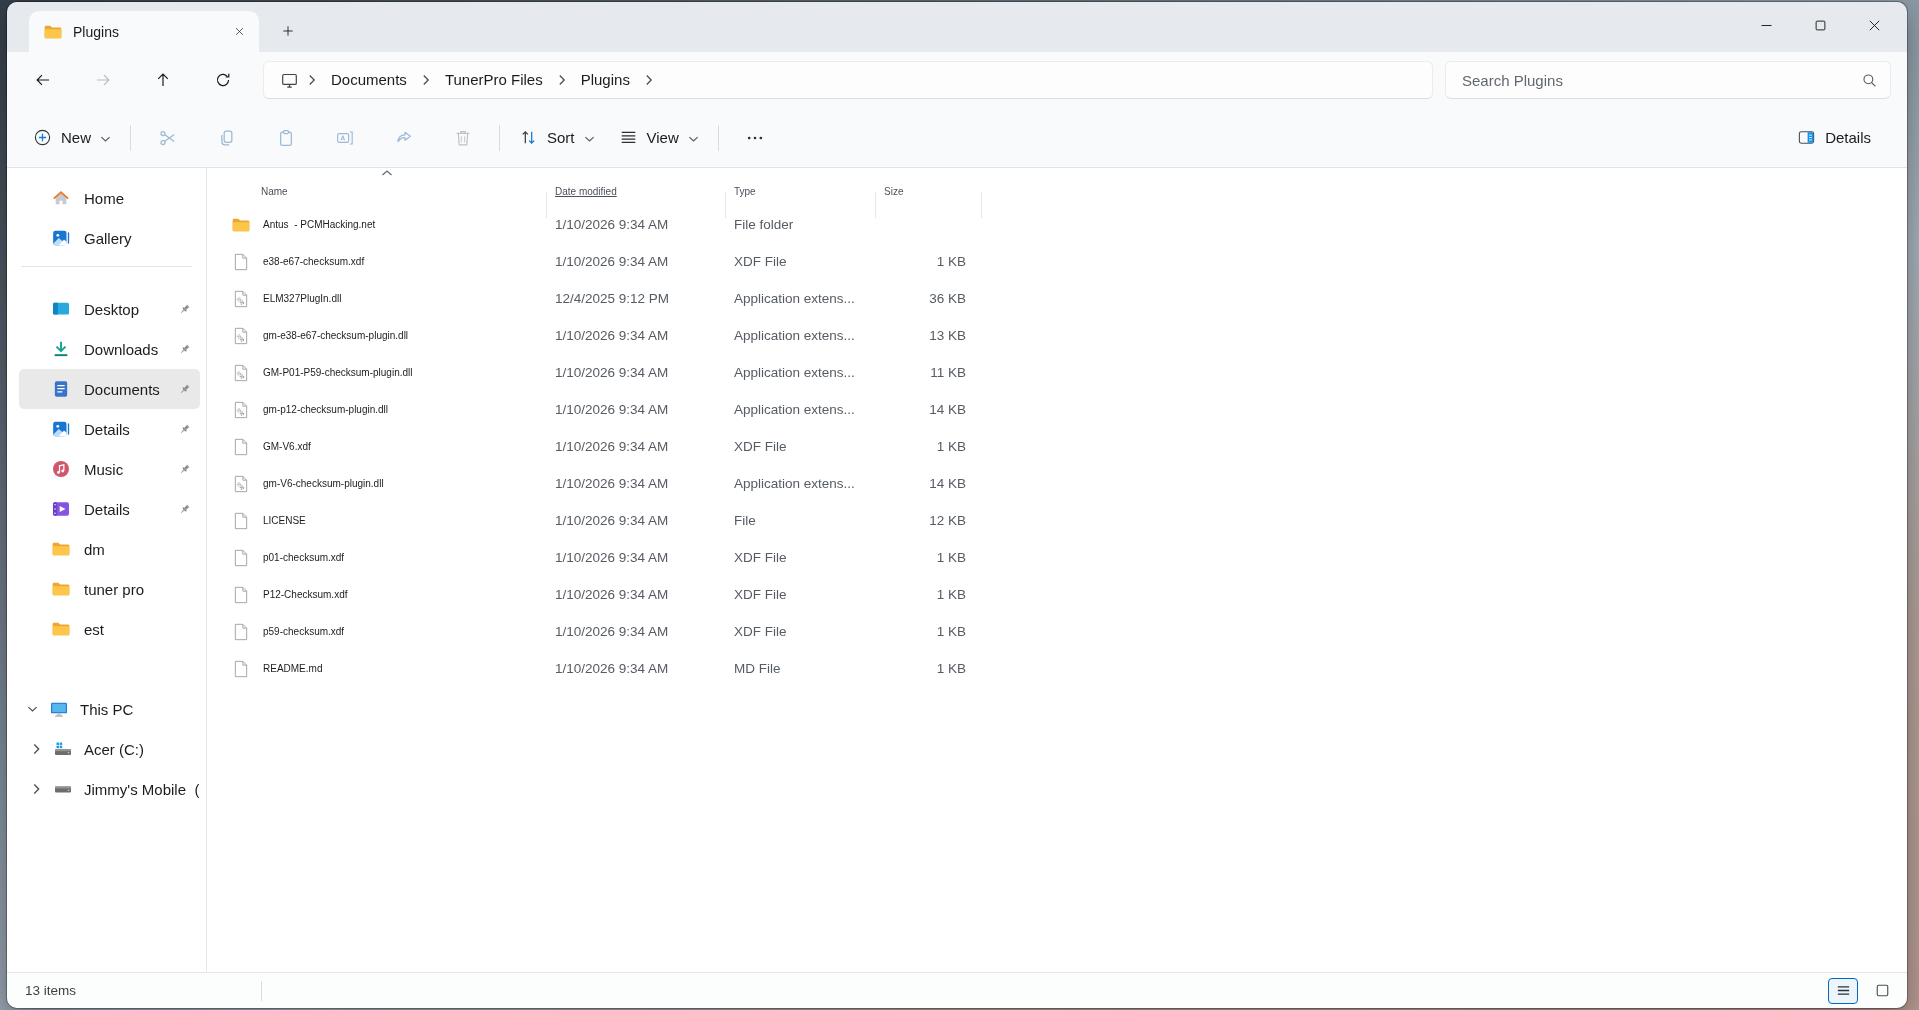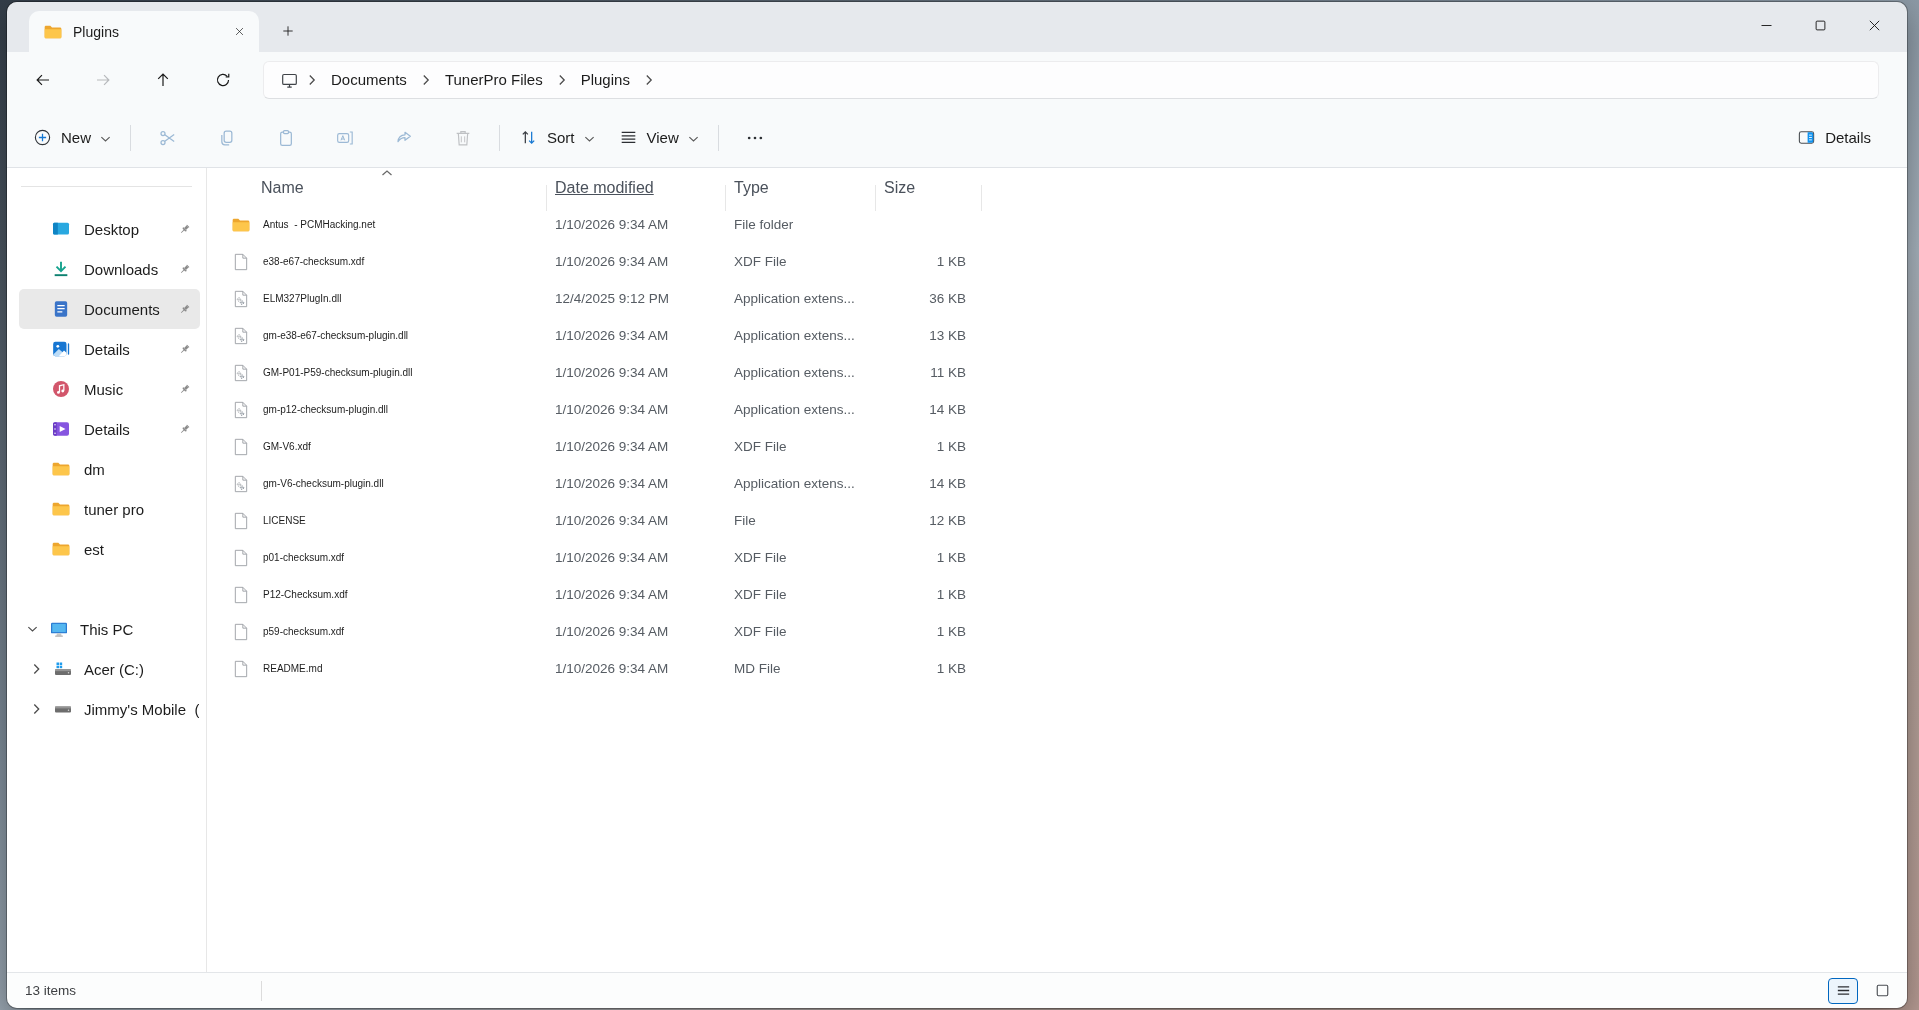--- a/index.html
+++ b/index.html
@@ -64,21 +64,21 @@
   .side-divider{ height:1px; background:#e4e4e4; margin:8px 14px 22px 14px; }
   .tree-gap{ height:40px; }
   .tree-item{ height:40px; display:flex; align-items:center; gap:11px; padding-left:20px; font-size:15px; color:#1c1c1c; }
   .tree-item.lv1{ padding-left:24px; }
   .tree-item .expander{ width:11px; height:12px; flex:none; display:block; color:#4c4c4c; }
   .tree-item .si{ width:20px; height:20px; flex:none; display:block; }
   .tree-item .slabel{ white-space:pre; overflow:hidden; }
 
   .content{ flex:1; display:flex; flex-direction:column; overflow:hidden; }
   .cols{ display:flex; height:38px; align-items:flex-end; margin-left:8px; position:relative; flex:none; }
-  .hcell{ font-size:16px; color:#4a515b; padding:0 0 9px 8px; position:relative; }
+  .hcell{ font-size:10px; color:#4a515b; padding:0 0 9px 8px; position:relative; }
   .hcell::after{ content:""; position:absolute; right:0; top:6px; height:26px; width:1px; background:#e7e7e7; }
   .hcell.c0{ padding-left:46px; }
   .sort-chevron{ position:absolute; left:166px; top:1px; width:12px; height:8px; color:#6a6a6a; }
   .rows{ margin-left:8px; flex:1; overflow:hidden; }
   .file-row{ display:flex; align-items:center; height:37px; border-radius:4px; }
   .cell{ font-size:13.5px; color:#565c63; padding-left:8px; overflow:hidden; white-space:pre; }
   .c-name{ display:flex; align-items:center; gap:12px; padding-left:16px; }
   .fname{ font-size:10px; color:#1d1d1d; white-space:pre; }
   .fi{ width:20px; height:20px; flex:none; display:block; }
   .c-size{ text-align:right; padding-right:16px; padding-left:0; }
@@ -206,20 +206,29 @@
           </span>
           <span class="crumb">Plugins</span>
           <span class="crumb-sep">
             <svg viewBox="0 0 8 12" fill="none" stroke="currentColor" stroke-width="1.3">
               <path d="m1.8 1.5 4.4 4.5-4.4 4.5"></path>
             </svg>
           </span>
         </span>
     </div>
 
+    <div class="pill search-pill">
+      <input value="" placeholder="Search Plugins" style="">
+      <span class="search-ic">
+          <svg viewBox="0 0 24 24" fill="none" stroke="#5b5f64" stroke-width="1.6">
+            <circle cx="10.4" cy="10.4" r="6.2"></circle>
+            <path d="m15.2 15.2 5.2 5.2"></path>
+          </svg>
+        </span>
+    </div>
   </div>
 
   <div class="toolbar">
     <div class="tb-btn">
       <span class="big">
           <svg viewBox="0 0 24 24">
             <circle cx="12" cy="12" r="9" fill="none" stroke="#2f3338" stroke-width="1.4"></circle>
             <path d="M12 7.4v9.2M7.4 12h9.2" stroke="#1778d2" stroke-width="1.6" fill="none"></path>
           </svg>
         </span>
@@ -326,20 +335,45 @@
             <path d="M13.4 5.5h5.2a2 2 0 0 1 2 2v9a2 2 0 0 1-2 2h-5.2z" fill="#1193f0"></path>
             <path d="M15.2 9h3.6M15.2 12h3.6M15.2 15h3.6" stroke="#fff" stroke-width="1.1"></path>
           </svg>
         </span>
       <span>Details</span>
     </div>
   </div>
 
   <div class="main">
     <div class="sidebar">
+      <div id="side-quick">
+          <div class="side-item">
+    <span class="si">
+              <svg viewBox="0 0 24 24">
+                <path d="M5.6 11.6 12 6l6.4 5.6v8h-4.6v-4.4h-3.6V19.6H5.6z" fill="#c7cbd1"></path>
+                <path d="M2.6 11.9 12 3.6l9.4 8.3-1.5 1.7L12 6.5l-7.9 7.1z" fill="#e87d2b"></path>
+              </svg>
+            </span>
+    <span class="slabel">Home</span>
+
+  </div>
+          <div class="side-item">
+    <span class="si">
+              <svg viewBox="0 0 24 24">
+                <rect x="2.6" y="3.4" width="16" height="17.2" rx="2.6" fill="#1676d2"></rect>
+                <circle cx="8.2" cy="8.8" r="1.7" fill="#fff"></circle>
+                <path d="M3 18.4 9.4 12l5.2 4.6-3.4 4H5.2c-1.2 0-2.2-1-2.2-2.2z" fill="#bcdcf7"></path>
+                <path d="M9.4 20.6 15.6 13.8l3 2.8v1.8c0 1.2-1 2.2-2.2 2.2z" fill="#fff"></path>
+                <rect x="20.2" y="5.2" width="1.6" height="13.6" rx=".8" fill="#1676d2"></rect>
+              </svg>
+            </span>
+    <span class="slabel">Gallery</span>
+
+  </div>
+        </div>
       <div class="side-divider"></div>
       <div id="side-pinned">
           <div class="side-item">
     <span class="si">
               <svg viewBox="0 0 24 24">
                 <rect x="2.4" y="4.6" width="19.2" height="14" rx="1.8" fill="#29a8e0"></rect>
                 <path d="M2.4 6.4c0-1 .8-1.8 1.8-1.8h4v14h-4c-1 0-1.8-.8-1.8-1.8z" fill="#0f84c4"></path>
               </svg>
             </span>
     <span class="slabel">Desktop</span>

